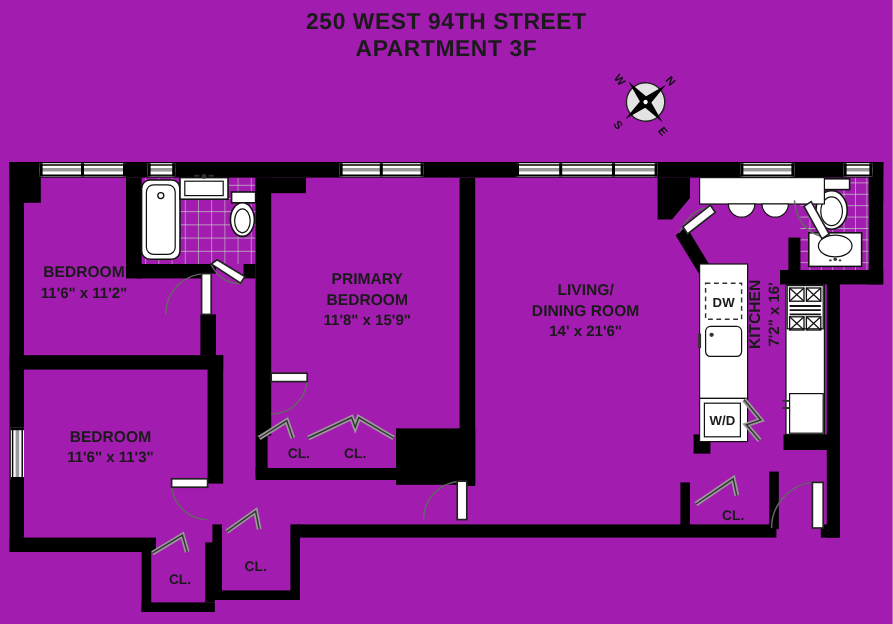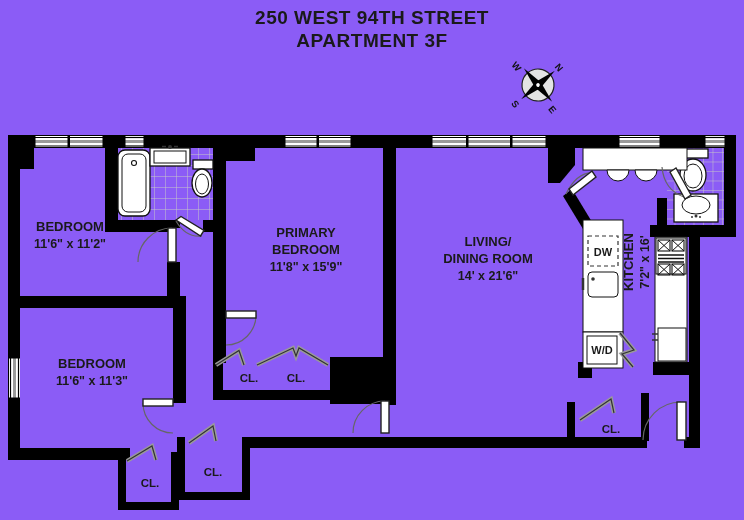--- a/index.html
+++ b/index.html
@@ -1,16 +1,16 @@
 <!DOCTYPE html>
 <html><head>
 <meta charset="utf-8">
 <style>
   html,body{margin:0;padding:0;background:#ffffff;}
-  .stage{position:relative;width:744px;height:520px;background:#8b5cf6;overflow:hidden;
+  .stage{position:relative;width:744px;height:520px;background:#a21caf;overflow:hidden;
          font-family:"Liberation Sans", sans-serif;}
   svg{display:block}
   .wall{fill:#000;}
   .fx{fill:#fff;stroke:#111;stroke-width:1.3;}
   .fxthin{fill:#fff;stroke:#111;stroke-width:1;}
   .nofill{fill:none;stroke:#111;stroke-width:1.1;}
   .arc{fill:none;stroke:#666;stroke-width:1.2;}
   .leaf{fill:#fff;stroke:#222;stroke-width:1.4;}
   .bifoldU{fill:none;stroke:#9a9a9a;stroke-width:4;}
   .bifoldO{fill:none;stroke:#333;stroke-width:1.2;}

